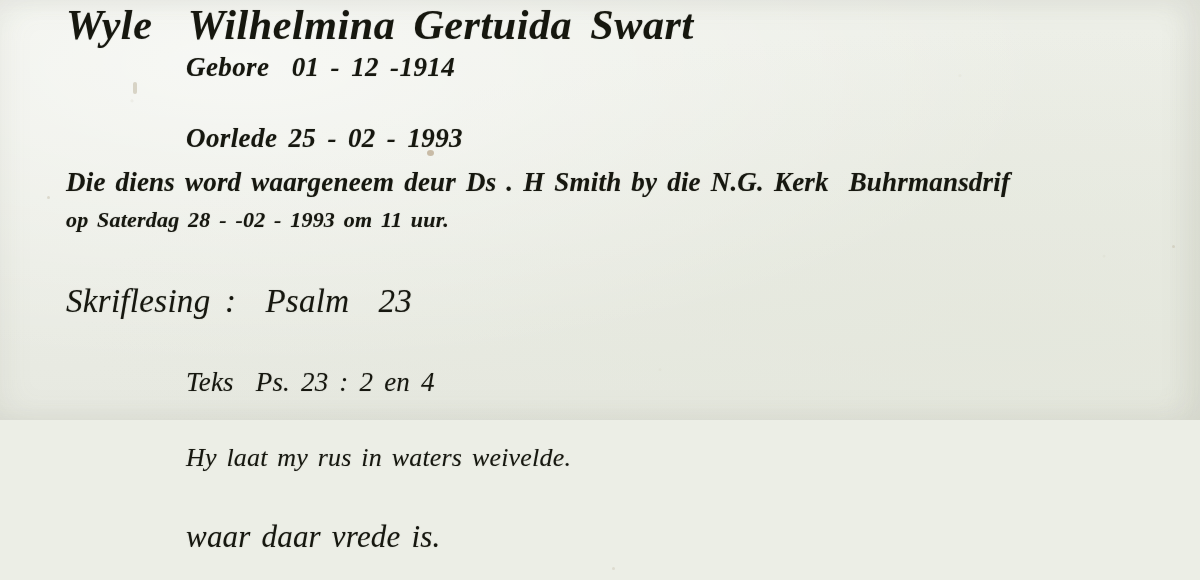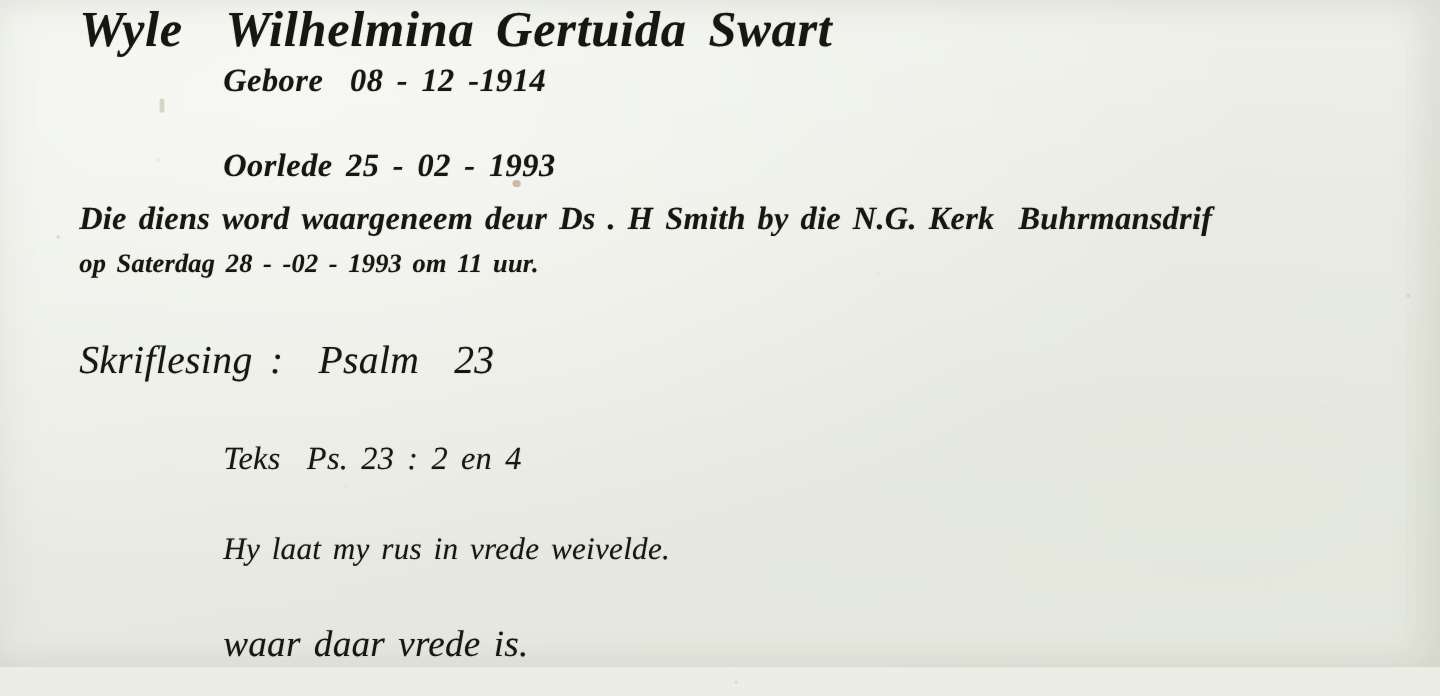--- a/index.html
+++ b/index.html
@@ -11,21 +11,21 @@
     height: 580px;
     overflow: hidden;
     background: #eceee6;
     font-family: "Liberation Serif", serif;
     color: #15160f;
   }
 
   #page {
     position: relative;
     width: 1200px;
-    height: 556px;
+    height: 420px;
     background:
       radial-gradient(ellipse at 20% 15%, rgba(255,255,255,0.55), rgba(255,255,255,0) 60%),
       radial-gradient(ellipse at 85% 80%, rgba(228,231,220,0.8), rgba(255,255,255,0) 65%),
       linear-gradient(178deg, #eef0e9 0%, #ebede5 42%, #e9ebe3 70%, #e6e8e0 100%);
       box-sizing: border-box;
   }
 
   
   #grain {
     position: absolute;
@@ -146,30 +146,30 @@
   <div id="edge-shade"></div>
 
   <span class="speck s1"></span>
   <span class="speck s2"></span>
   <span class="speck s3"></span>
   <span class="speck s4"></span>
   <span class="speck s5"></span>
 
   <div class="line" id="name">Wyle  Wilhelmina Gertuida Swart</div>
 
-  <div class="line" id="born">Gebore  08 - 12 -1914</div>
+  <div class="line" id="born">Gebore  01 - 12 -1914</div>
 
   <div class="line" id="died">Oorlede 25 - 02 - 1993</div>
 
   <div class="line" id="service-1">Die diens word waargeneem deur Ds . H Smith by die N.G. Kerk  Buhrmansdrif</div>
 
   <div class="line" id="service-2">op Saterdag 28 - -02 - 1993 om 11 uur.</div>
 
   <div class="line" id="reading">Skriflesing :  Psalm  23</div>
 
   <div class="line" id="text-ref">Teks  Ps. 23 : 2 en 4</div>
 
-  <div class="line" id="verse-1">Hy laat my rus in vrede weivelde.</div>
+  <div class="line" id="verse-1">Hy laat my rus in waters weivelde.</div>
 
 
   <div class="line" id="verse-3">waar daar vrede is.</div>
 
 </div>
 
 </body></html>

